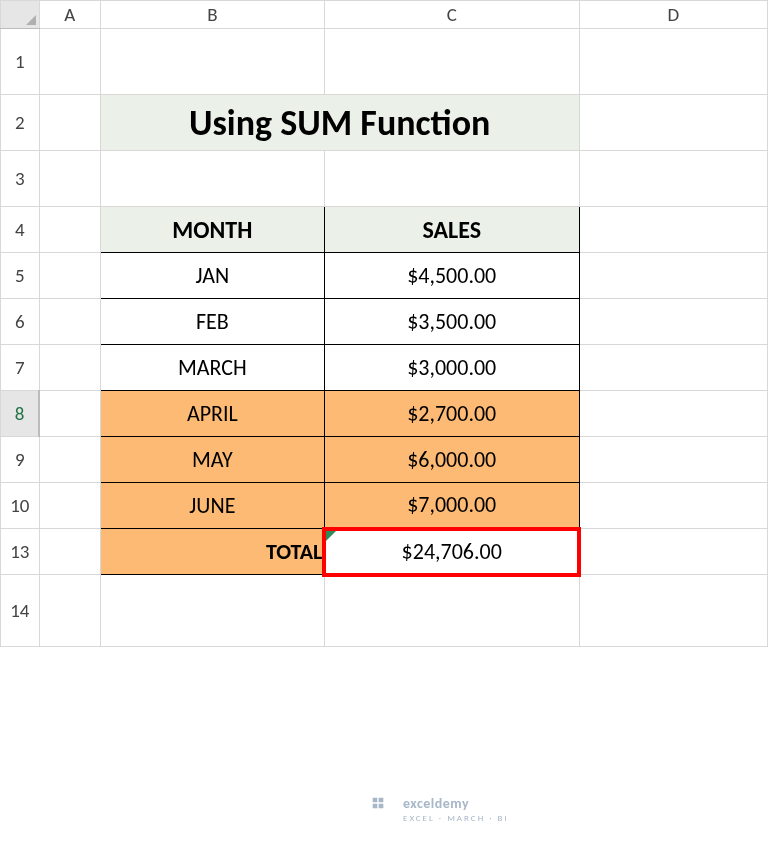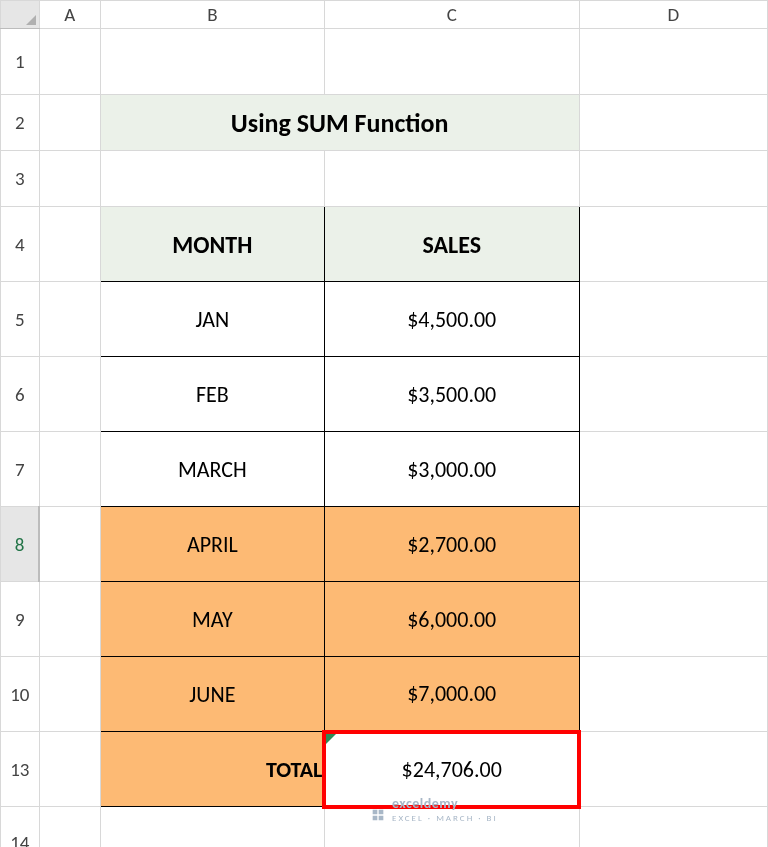--- a/index.html
+++ b/index.html
@@ -51,38 +51,38 @@
     color: #444;
     font-size: 19px;
     background: #fff;
   }
   .rowhdr.sel {
     background: #e6e6e6;
     color: #217346;
     border-right: 2px solid #bcbcbc;
   }
   .cell {
-    height: 75px;
+    height: 46px;
     text-align: center;
     font-size: 22px;
     color: #000;
     background: #fff;
   }
   .wA { width: 60px; }
   .wB { width: 220px; }
   .wC { width: 250px; }
   .wD { width: 185px; }
 
   .r1 { height: 66px; }
   .r2 { height: 56px; }
   .r3 { height: 56px; }
   .r14 { height: 72px; }
 
   .title {
-    font-size: 26px;
+    font-size: 36px;
     font-weight: bold;
     color: #000;
     background: #ebf1e9;
     border-bottom: 4px double #5b7bbd;
   }
   .header {
     font-size: 24px;
     font-weight: bold;
     background: #ebf1e9;
   }
@@ -103,22 +103,22 @@
   }
   .watermark {
     position: absolute;
     left: 370px;
     top: 795px;
     font-size: 14px;
     color: #a8b7c7;
     font-weight: 600;
     letter-spacing: .5px;
     display:flex;
-    align-items:flex-end;
-    gap:6px;
+    align-items:flex-start;
+    gap:17px;
   }
   .watermark .sub{
     font-size:9px;
     letter-spacing:2px;
     font-weight:normal;
   }
   .watermark svg{width:16px;height:16px;}
 </style>
 </head>
 <body>

